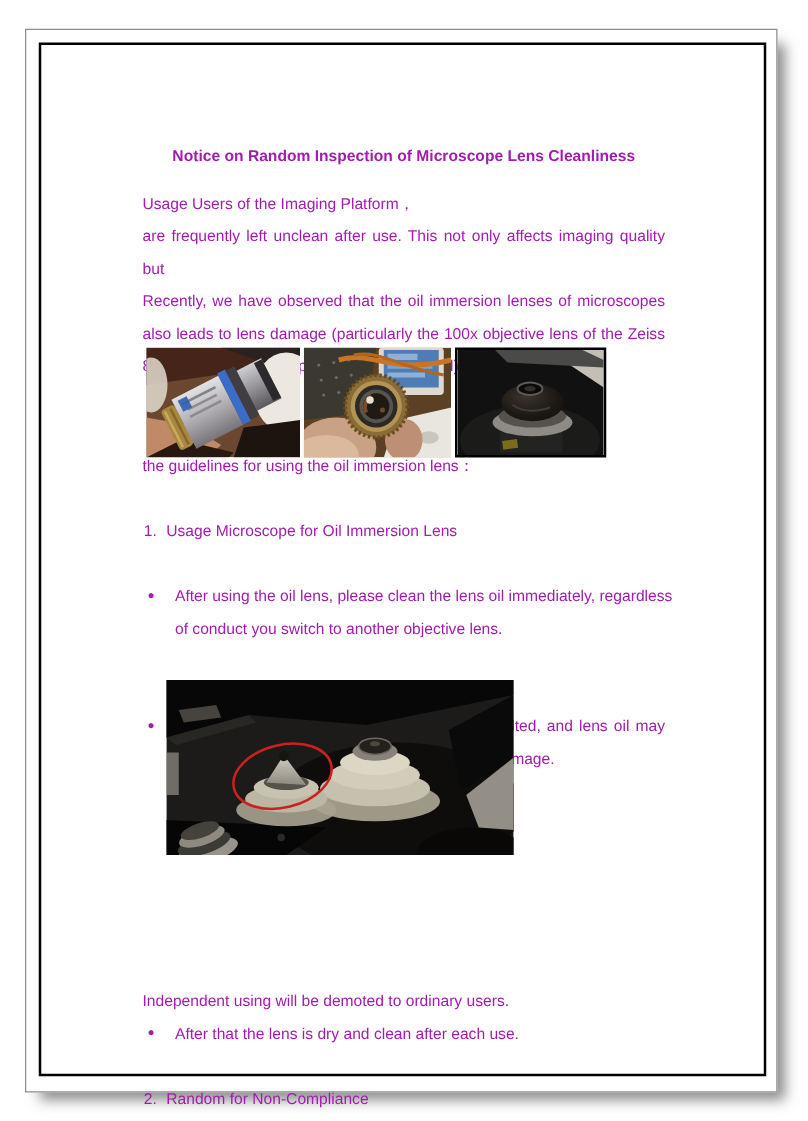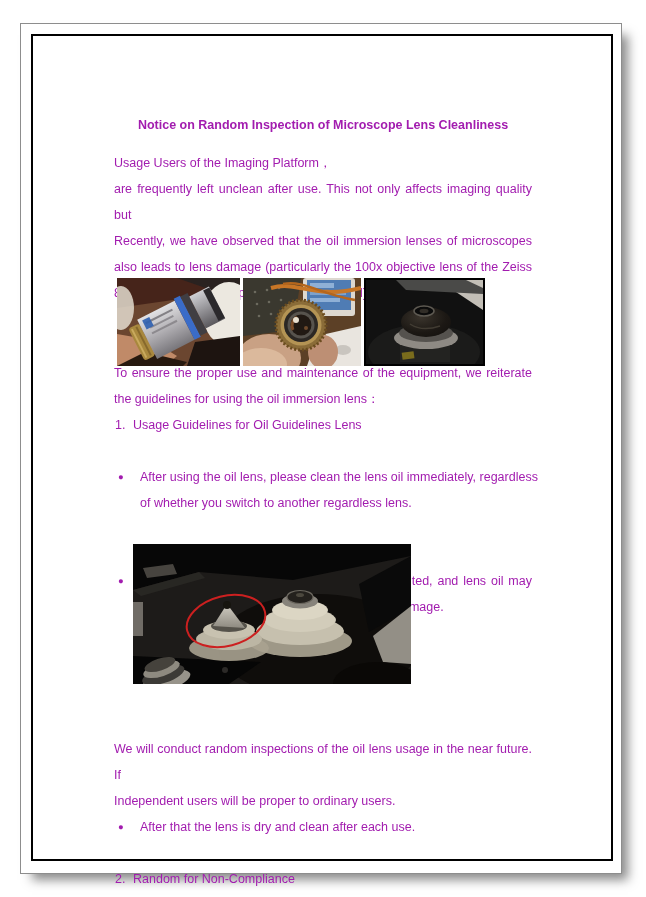--- a/index.html
+++ b/index.html
@@ -144,34 +144,33 @@
           <ellipse cx="60" cy="53" rx="27" ry="9" fill="#55524e"></ellipse>
           <ellipse cx="60" cy="42" rx="25" ry="15" fill="url(#p3dome)"></ellipse>
           <path d="M44,44 Q56,52 74,46" stroke="#4a443a" stroke-width="1.5" fill="none" opacity=".8"></path>
           <ellipse cx="58" cy="31" rx="10" ry="5" fill="#0b0b0b" stroke="#5e5a52" stroke-width="1.5"></ellipse>
           <ellipse cx="58" cy="31" rx="4.5" ry="2.2" fill="#312d27"></ellipse>
         </svg>
       </div>
     </div>
 
     <div class="blk" style="top:320px">
-      <div class="line j">To ensure the proper use and maintenance of the equipment, we reiterate</div>
       <div class="line">the guidelines for using the oil immersion lens：</div>
     </div>
 
     <div class="blk li" style="top:372px">
       <span class="num">1.</span>
-      <div class="num-text line">Usage Guidelines for Oil Guidelines Lens</div>
+      <div class="num-text line">Usage Microscope for Oil Immersion Lens</div>
     </div>
 
     <div class="blk li" style="top:398px">
       <span class="marker">●</span>
       <div class="li-text">
         <div class="line" style="width:392px">After using the oil lens, please clean the lens oil immediately, regardless</div>
-        <div class="line">of whether you switch to another regardless lens.</div>
+        <div class="line">of conduct you switch to another objective lens.</div>
       </div>
     </div>
 
     <div class="blk li" style="top:450px">
       <span class="marker">●</span>
       <div class="li-text">
         <div class="line j" style="width:392px">Objective lenses in non-working positions are tilted, and lens oil may</div>
         <div class="line">flow down along the lens, causing irreversible damage.</div>
       </div>
     </div>
@@ -231,21 +230,20 @@
         <div class="line">After that the lens is dry and clean after each use.</div>
       </div>
     </div>
 
     <div class="blk li" style="top:670px">
       <span class="num">2.</span>
       <div class="num-text line">Random for Non-Compliance</div>
     </div>
 
     <div class="blk" style="top:696px">
-      <div class="line j">We will conduct random inspections of the oil lens usage in the near future. If</div>
     </div>
 
     <div class="blk" style="top:748px">
-      <div class="line">Independent users will be proper to ordinary users.</div>
+      <div class="line">Independent using will be demoted to ordinary users.</div>
     </div>
 
   </div>
 </div>
 
 </body></html>

